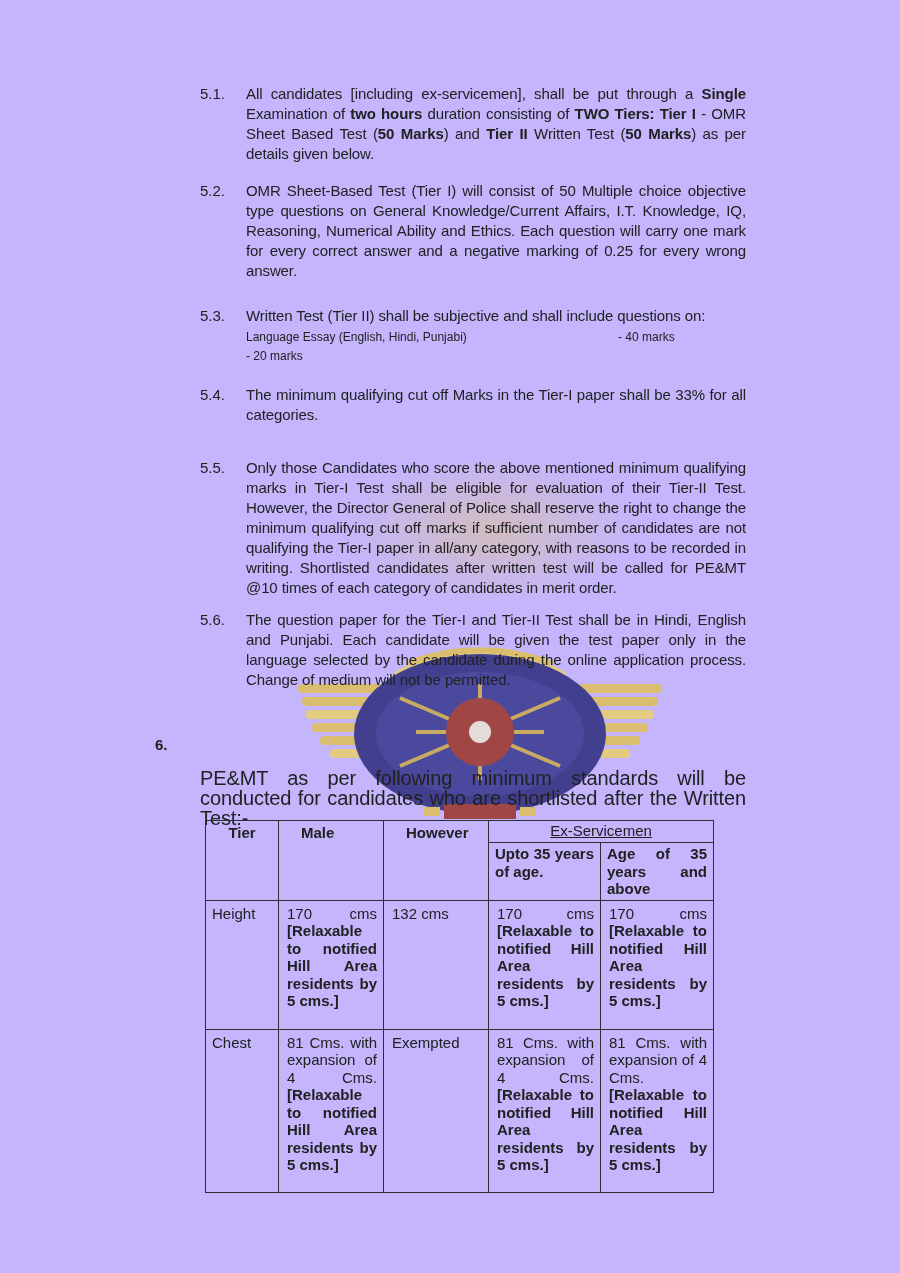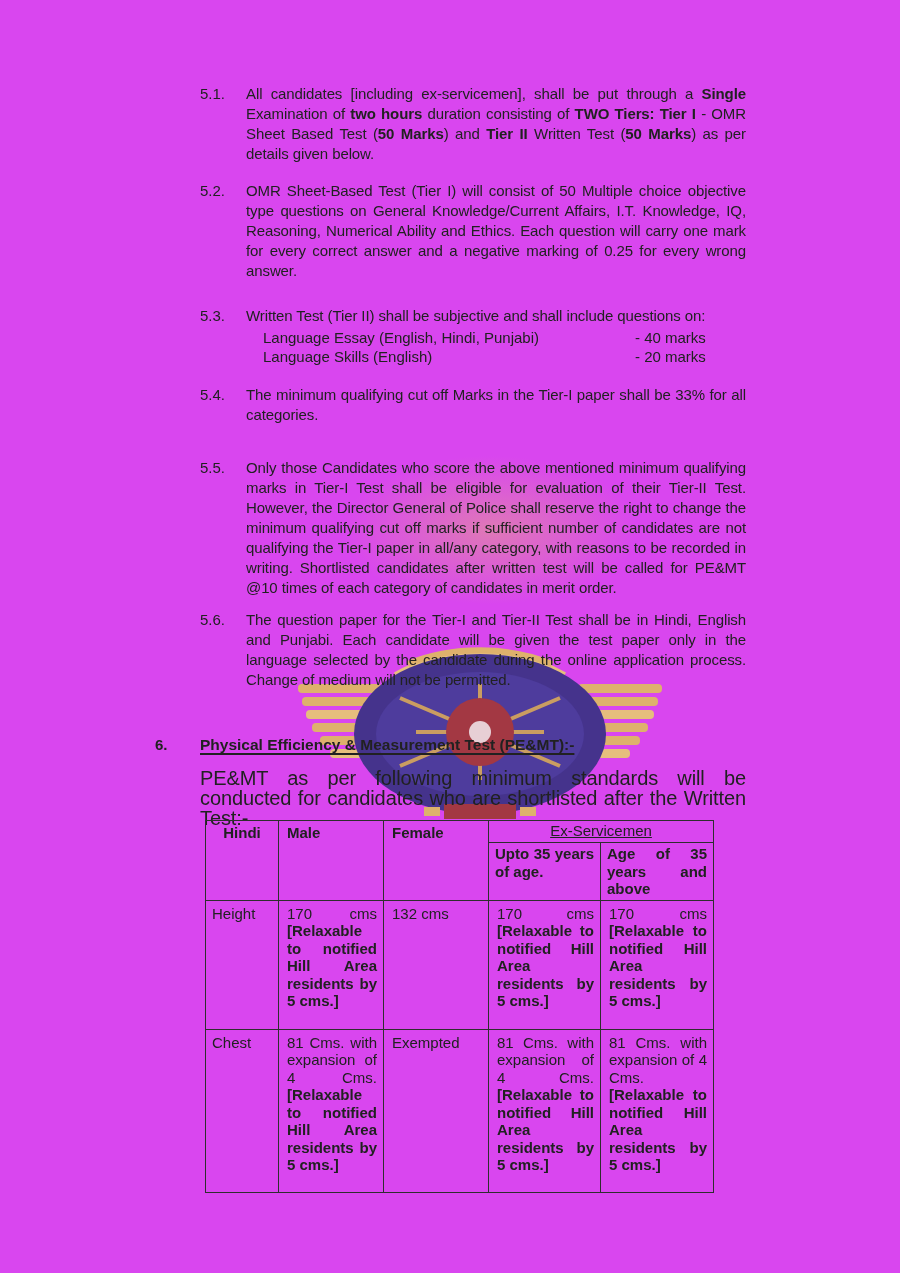--- a/index.html
+++ b/index.html
@@ -1,54 +1,54 @@
 <!DOCTYPE html>
 <html><head>
 <meta charset="utf-8">
 <style>
   html,body{margin:0;padding:0;}
   .page{
     position:relative;
     width:900px;height:1273px;
-    background:#d946ef;
+    background:#c4b5fd;
     font-family:"Liberation Sans", sans-serif;
     color:#212121;
     overflow:hidden;
   }
   .haze{
     position:absolute;left:340px;top:455px;width:300px;height:150px;
     background:radial-gradient(ellipse at center, rgba(232,203,90,.38) 0%, rgba(232,203,90,0) 70%);
     pointer-events:none;
   }
   .wm{position:absolute;left:296px;top:632px;opacity:.88;filter:blur(.5px);}
   .content{position:absolute;left:155px;top:0;width:600px;z-index:2;}
   .clause{position:absolute;left:45px;width:546px;display:flex;}
   .cnum{width:46px;flex-shrink:0;font-size:15px;line-height:20px;}
   .ctext{flex:1;font-size:15px;line-height:20px;text-align:justify;letter-spacing:-0.1px;}
-  .marks{position:absolute;left:108px;width:500px;font-size:15px;line-height:19px;}
+  .marks{position:absolute;left:91px;width:500px;font-size:12px;line-height:19px;}
   .mrow{display:flex;}
   .mlabel{width:372px;flex-shrink:0;}
   .sec6{position:absolute;left:0;display:flex;}
   .cnum6{width:45px;flex-shrink:0;font-size:15px;line-height:20px;font-weight:700;}
   .heading{
     font-size:15.5px;line-height:20px;font-weight:700;
     text-decoration:underline;text-decoration-thickness:2px;text-underline-offset:3px;
   }
   .intro{position:absolute;left:45px;width:546px;font-size:20px;line-height:20px;text-align:justify;letter-spacing:-0.1px;}
   table.pemt{
     position:absolute;left:50px;top:820px;width:508px;
     border-collapse:collapse;table-layout:fixed;
   }
   .pemt th,.pemt td{
     border:1px solid #2e2e2e;
     font-size:15px;line-height:17.5px;
     vertical-align:top;padding:2px 6px;
     font-weight:400;
   }
-  .pemt th.main{font-weight:700;text-align:left;padding:3px 6px 3px 8px;}
+  .pemt th.main{font-weight:700;text-align:left;padding:3px 6px 3px 22px;}
   .pemt th.thevent{font-weight:700;text-align:center;padding:3px 4px;}
   .pemt th.exhead{font-weight:400;text-align:center;padding:1px 4px;height:19px;text-decoration:underline;}
   .pemt th.sub{font-weight:700;text-align:justify;padding:2px 6px;}
   .pemt td{text-align:justify;}
   .pemt td.evt{text-align:left;padding-top:4px;}
   .pemt td.cellpad{padding:4px 6px 6px 8px;}
   .pemt .hrow td{height:118px;}
   .pemt .crow td{height:152px;}
 </style>
 </head>
@@ -112,21 +112,20 @@
       <div class="cnum">5.3.</div>
       <div class="ctext" style="text-align:left"><span>Written Test (Tier II) shall be subjective and shall include questions on:</span></div>
     </div>
 
     <div class="marks" style="top:328px">
       <div class="mrow">
         <span class="mlabel">Language Essay (English, Hindi, Punjabi)</span>
         <span>- 40 marks</span>
       </div>
       <div class="mrow">
-        <span class="mlabel">Language Skills (English)</span>
         <span>- 20 marks</span>
       </div>
     </div>
 
     <div class="clause" style="top:385px">
       <div class="cnum">5.4.</div>
       <div class="ctext"><span>The minimum qualifying cut off Marks in the Tier-I paper shall be 33% for all categories.</span></div>
     </div>
 
     <div class="clause" style="top:458px">
@@ -134,38 +133,37 @@
       <div class="ctext"><span>Only those Candidates who score the above mentioned minimum qualifying marks in Tier-I Test shall be eligible for evaluation of their Tier-II Test. However, the Director General of Police shall reserve the right to change the minimum qualifying cut off marks if sufficient number of candidates are not qualifying the Tier-I paper in all/any category, with reasons to be recorded in writing. Shortlisted candidates after written test will be called for PE&amp;MT @10 times of each category of candidates in merit order.</span></div>
     </div>
 
     <div class="clause" style="top:610px">
       <div class="cnum">5.6.</div>
       <div class="ctext"><span>The question paper for the Tier-I and Tier-II Test shall be in Hindi, English and Punjabi. Each candidate will be given the test paper only in the language selected by the candidate during the online application process. Change of medium will not be permitted.</span></div>
     </div>
 
     <div class="sec6" style="top:735px">
       <div class="cnum6">6.</div>
-      <div class="heading">Physical Efficiency &amp; Measurement Test (PE&amp;MT):-</div>
     </div>
 
     <div class="intro" style="top:768px">PE&amp;MT as per following minimum standards will be conducted for candidates who are shortlisted after the Written Test:-</div>
 
     <table class="pemt">
       <colgroup>
         <col style="width:73px">
           <col style="width:105px">
           <col style="width:105px">
         <col style="width:112px">
           <col style="width:113px">
       </colgroup>
       <thead>
         <tr>
-          <th class="thevent" rowspan="2">Hindi</th>
+          <th class="thevent" rowspan="2">Tier</th>
           <th class="main" rowspan="2">Male</th>
-          <th class="main" rowspan="2">Female</th>
+          <th class="main" rowspan="2">However</th>
           <th class="exhead" colspan="2">Ex-Servicemen</th>
         </tr>
         <tr>
           <th class="sub">Upto 35 years of age.</th>
           <th class="sub">Age of 35 years and above</th>
         </tr>
       </thead>
       <tbody>
         <tr class="hrow">
           <td class="evt">Height</td>

